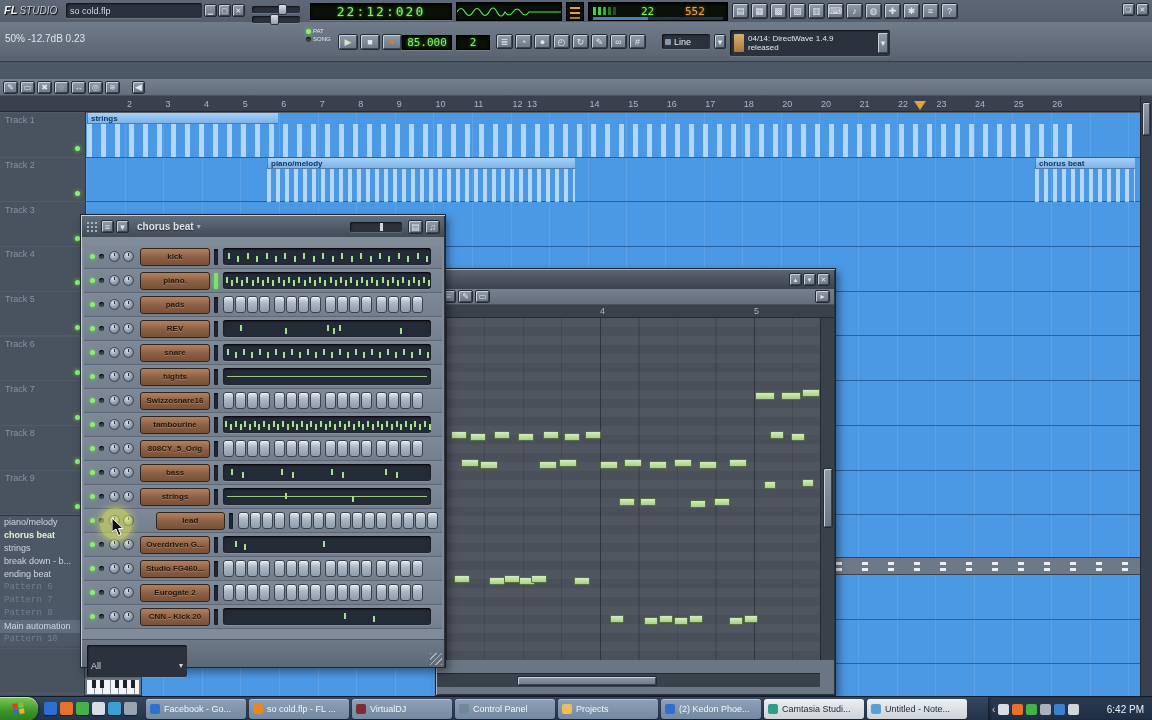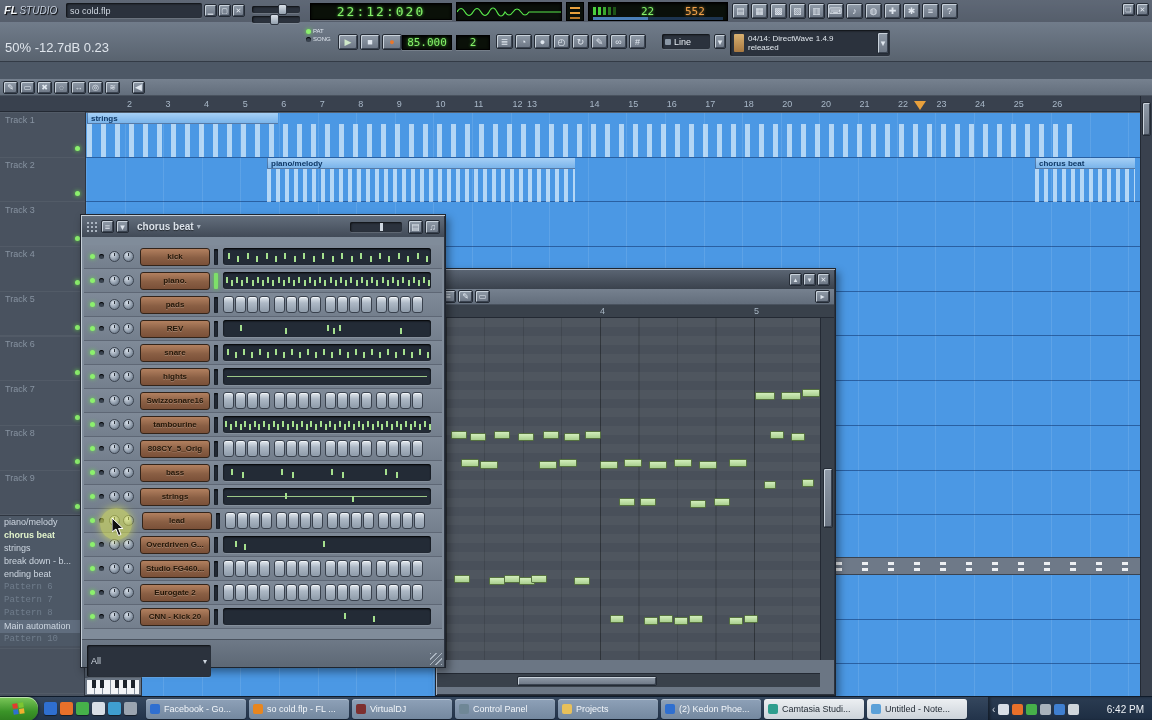--- a/index.html
+++ b/index.html
@@ -85,21 +85,21 @@
   .ledstrip.on { background:#7ee06a; box-shadow:0 0 4px #5ecf4a; }
   .steps { display:flex; align-items:center; }
   .step { width:11px; height:17px; border-radius:3px; border:1px solid #39414d; margin-right:1px;
           background:linear-gradient(#e3e9ef,#aeb9c6 40%,#93a0ae 90%); box-shadow:inset 0 1px 0 #f4f7fa; }
   .step:nth-child(4n) { margin-right:4px; }
   .prev { width:208px; height:17px; border-radius:3px; background:#232b36; box-shadow:inset 0 1px 2px #000, 0 1px 0 rgba(255,255,255,.12);
           position:relative; overflow:hidden; }
   .mark { position:absolute; width:2px; height:6px; background:#a5e08e; }
   .pline { position:absolute; left:2%; right:2%; top:8px; height:1px; background:#9cc887; }
   #ss-bottom { left:1px; top:424px; width:362px; height:28px; background:linear-gradient(#6e7987,#5d6875); border-top:1px solid #49525e; }
-  #ss-all { left:5px; top:5px; width:124px; height:15px; color:#cfd7e0; font-size:9px; display:flex; align-items:center; padding:16px 4px; justify-content:space-between; }
+  #ss-all { left:5px; top:5px; width:100px; height:15px; color:#cfd7e0; font-size:9px; display:flex; padding:16px 4px; justify-content:space-between; }
   #ss-grip { right:2px; bottom:2px; width:12px; height:12px;
              background:repeating-linear-gradient(135deg, #aab4c0 0 1px, transparent 1px 4px); }
 
   
   #pianoroll { left:435px; top:268px; width:401px; height:428px; background:#6b7684; z-index:20;
                border:1px solid #1f252e; box-shadow:inset 1px 1px 0 #a9b3bf, inset -1px -1px 0 #2c333e, 3px 4px 8px rgba(0,0,0,.4); }
   #pr-title { left:1px; top:1px; width:397px; height:19px; background:linear-gradient(#5a6472,#3a424d); display:flex; align-items:center; }
   #pr-toolbar { left:1px; top:20px; width:397px; height:16px; background:linear-gradient(#76818f,#636e7c); border-bottom:1px solid #49525e; display:flex; align-items:center; padding-left:4px; }
   #pr-ruler { left:1px; top:36px; width:397px; height:13px; background:#39414b; border-bottom:1px solid #232933; }
   .prrul { position:absolute; top:1px; font-size:9px; color:#a8b6c4; }
@@ -249,21 +249,21 @@
 
   <div class="abs inset" style="left:730px;top:30px;width:160px;height:26px;display:flex;align-items:center;">
     <i style="width:10px;height:18px;background:linear-gradient(#d8b070,#a87840);margin:0 4px;display:block;border-radius:1px;"></i>
     <div>
       <div style="font-size:8px;color:#e2e8ee;line-height:9px;">04/14: DirectWave 1.4.9</div>
       <div style="font-size:8px;color:#e2e8ee;line-height:9px;">released</div>
     </div>
     <div class="bevel btn" style="width:12px;height:22px;margin-left:auto;margin-right:1px;">▾</div>
   </div>
 
-  <div class="abs" style="left:5px;top:40px;font-size:13px;color:#dfe5ec;">50%  -12.7dB  0.23</div>
+  <div class="abs" style="left:5px;top:33px;font-size:10px;color:#dfe5ec;">50%  -12.7dB  0.23</div>
 </div>
 
 <div id="playlist" class="abs">
   <div id="pl-toolbar" class="abs">
     <div id="pltb" style="display:flex;">
         <div class="bevel btn pltbtn">✎</div>
         <div class="bevel btn pltbtn">▭</div>
         <div class="bevel btn pltbtn">✖</div>
         <div class="bevel btn pltbtn">◌</div>
         <div class="bevel btn pltbtn">↔</div>
@@ -747,21 +747,21 @@
           <div class="pline"></div>
           <div class="mark" style="left: 30%; top: 5px;"></div>
           <div class="mark" style="left: 62%; top: 8px;"></div>
         </div>
       </div>
       <div class="ssrow" style="top: 294px;">
         <i class="led on" style="margin-left: 6px;"></i>
         <i class="led" style="margin-left: 4px;"></i>
         <div class="knob" style="margin-left: 5px;"></div>
         <div class="knob" style="margin-left: 3px;"></div>
-        <div class="chbtn" style="margin-left: 8px;">lead</div>
+        <div class="chbtn" style="margin-left: 22px;">lead</div>
         <div class="ledstrip" style="margin-left: 4px;"></div>
         <div class="steps" style="margin-left: 5px;">
           <div class="step"></div>
           <div class="step"></div>
           <div class="step"></div>
           <div class="step"></div>
           <div class="step"></div>
           <div class="step"></div>
           <div class="step"></div>
           <div class="step"></div>

